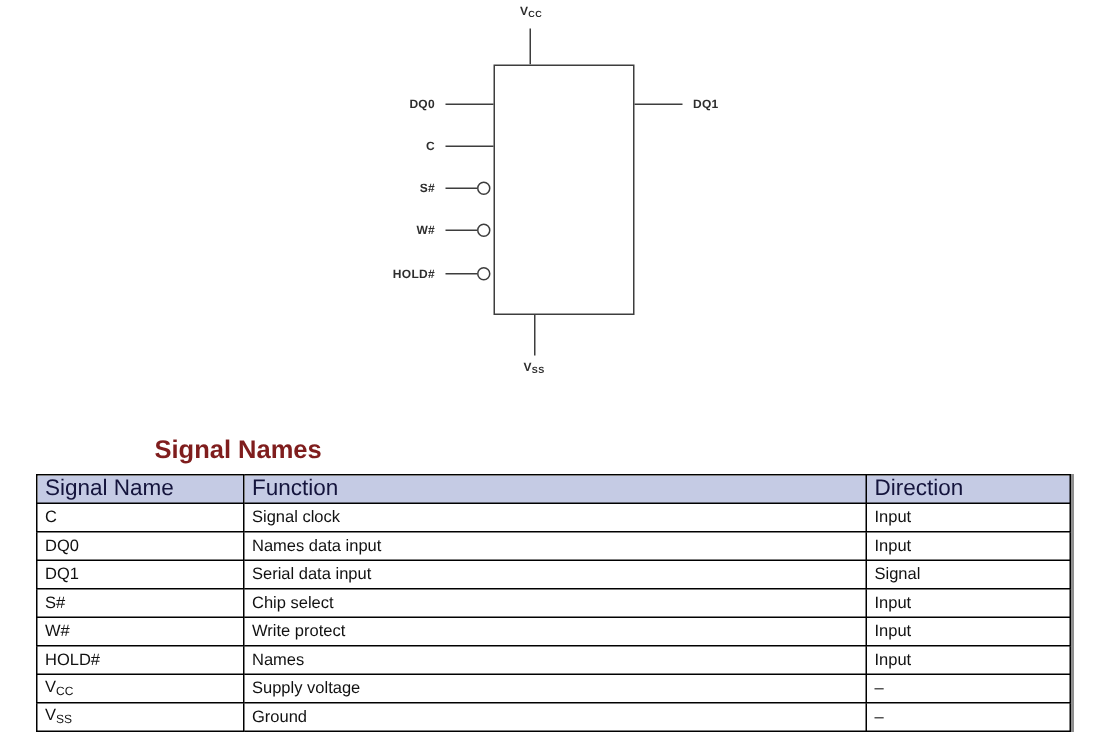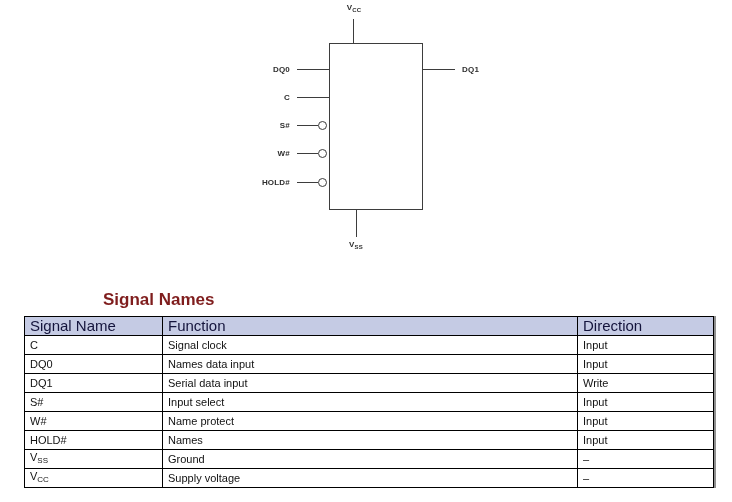--- a/index.html
+++ b/index.html
@@ -112,44 +112,44 @@
             <td>Input</td>
           </tr>
           <tr>
             <td>DQ0</td>
             <td>Names data input</td>
             <td>Input</td>
           </tr>
           <tr>
             <td>DQ1</td>
             <td>Serial data input</td>
-            <td>Write</td>
+            <td>Signal</td>
           </tr>
           <tr>
             <td>S#</td>
-            <td>Input select</td>
+            <td>Chip select</td>
             <td>Input</td>
           </tr>
           <tr>
             <td>W#</td>
-            <td>Name protect</td>
+            <td>Write protect</td>
             <td>Input</td>
           </tr>
           <tr>
             <td>HOLD#</td>
             <td>Names</td>
             <td>Input</td>
           </tr>
           <tr>
-            <td>V<span class="tsub">SS</span></td>
-            <td>Ground</td>
+            <td>V<span class="tsub">CC</span></td>
+            <td>Supply voltage</td>
             <td>–</td>
           </tr>
           <tr>
-            <td>V<span class="tsub">CC</span></td>
-            <td>Supply voltage</td>
+            <td>V<span class="tsub">SS</span></td>
+            <td>Ground</td>
             <td>–</td>
           </tr>
         </tbody>
     </table>
   </div>
 
 </div>
 
 </body></html>

